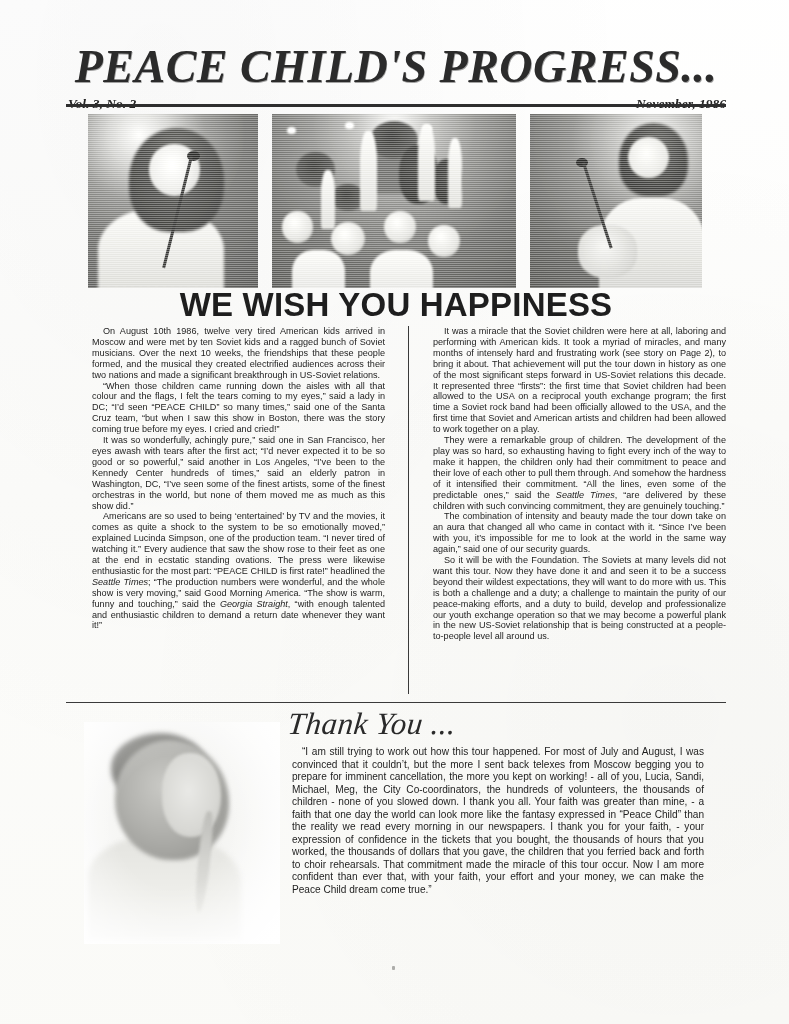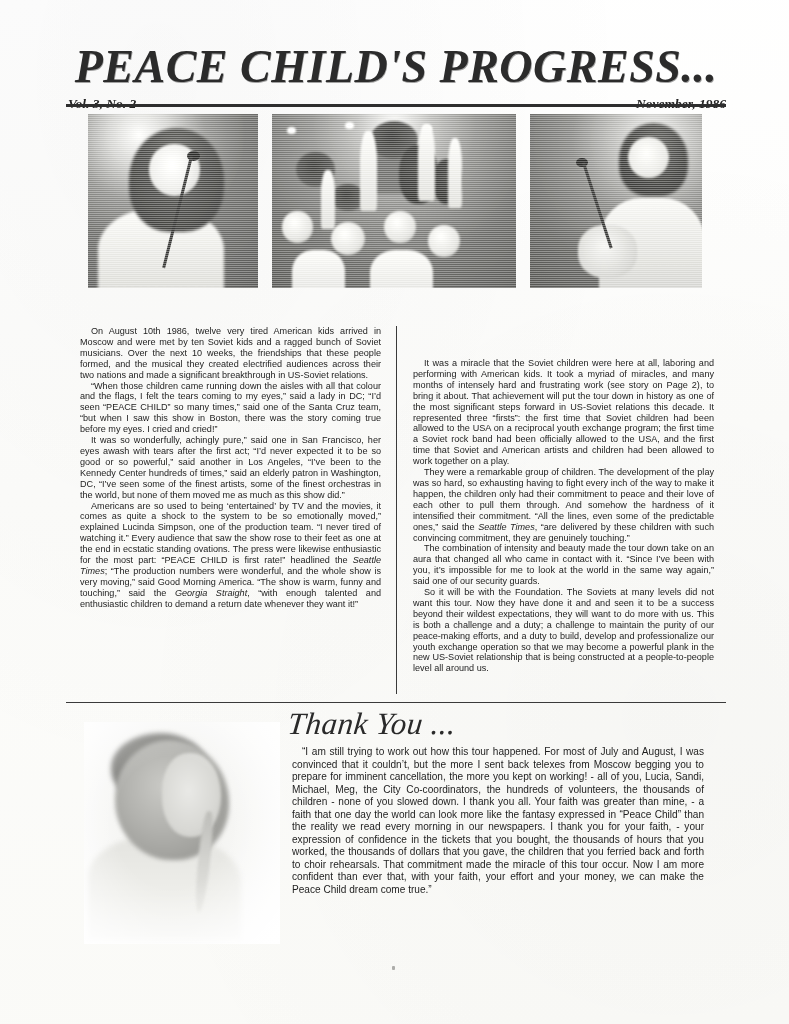--- a/index.html
+++ b/index.html
@@ -257,38 +257,38 @@
     font-weight: bold;
     font-size: 33px;
     letter-spacing: 0.2px;
     color: #1e1e1e;
     line-height: 1.05;
   }
 
   
   .article {
     position: absolute;
-    left: 80px;
+    left: 92px;
     top: 326px;
     width: 634px;
     height: 368px;
     display: flex;
-    gap: 4px;
+    gap: 12px;
   }
   .col {
     width: 311px;
     font-family: "Liberation Sans", sans-serif;
     font-size: 9.1px;
     line-height: 10.9px;
     color: #1d1d1d;
     text-align: justify;
     hyphens: auto;
   }
   .col-left  { padding-right: 11px; }
-  .col-right { padding-left: 12px; margin-top: 32px; }
+  .col-right { padding-left: 12px; }
   .col-divider {
     width: 1px;
     background: #3a3a3a;
     flex: 0 0 1px;
     align-self: stretch;
   }
   .col p {
     margin: 0;
     text-indent: 11px;
   }
@@ -474,20 +474,21 @@
       <div class="ph-right-hair"></div>
       <div class="ph-right-face"></div>
       <div class="ph-right-hands"></div>
       <div class="ph-right-michead"></div>
       <div class="ph-right-mic"></div>
       <div class="halftone"></div>
     </div>
 
   </div>
 
+  <div class="headline">WE WISH YOU HAPPINESS</div>
 
   <div class="article">
     <div class="col col-left">
       <p>On August 10th 1986, twelve very tired American kids arrived in Moscow and were met by ten Soviet kids and a ragged bunch of Soviet musicians. Over the next 10 weeks, the friendships that these people formed, and the musical they created electrified audiences across their two nations and made a significant breakthrough in US-Soviet relations.</p>
       <p>“When those children came running down the aisles with all that colour and the flags, I felt the tears coming to my eyes,” said a lady in DC; “I’d seen “PEACE CHILD” so many times,” said one of the Santa Cruz team, “but when I saw this show in Boston, there was the story coming true before my eyes. I cried and cried!”</p>
       <p>It was so wonderfully, achingly pure,” said one in San Francisco, her eyes awash with tears after the first act; “I’d never expected it to be so good or so powerful,” said another in Los Angeles, “I’ve been to the Kennedy Center hundreds of times,” said an elderly patron in Washington, DC, “I’ve seen some of the finest artists, some of the finest orchestras in the world, but none of them moved me as much as this show did.”</p>
       <p>Americans are so used to being ‘entertained’ by TV and the movies, it comes as quite a shock to the system to be so emotionally moved,” explained Lucinda Simpson, one of the production team. “I never tired of watching it.” Every audience that saw the show rose to their feet as one at the end in ecstatic standing ovations. The press were likewise enthusiastic for the most part: “PEACE CHILD is first rate!” headlined the <em>Seattle Times</em>; “The production numbers were wonderful, and the whole show is very moving,” said Good Morning America. “The show is warm, funny and touching,” said the <em>Georgia Straight</em>, “with enough talented and enthusiastic children to demand a return date whenever they want it!”</p>
     </div>
     <div class="col-divider"></div>
     <div class="col col-right">

